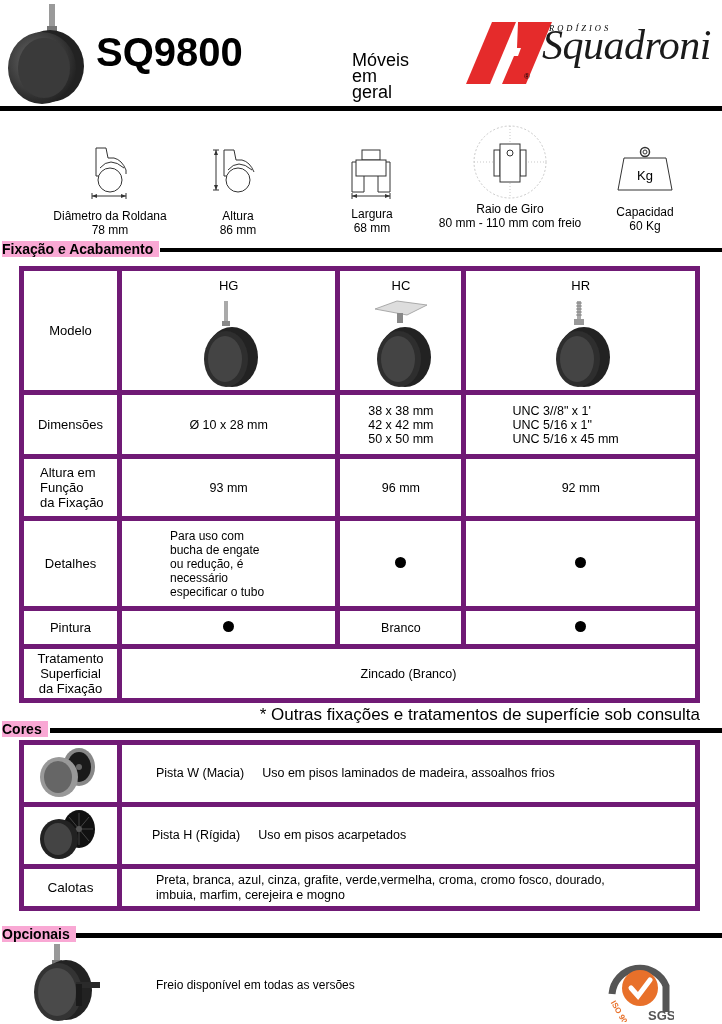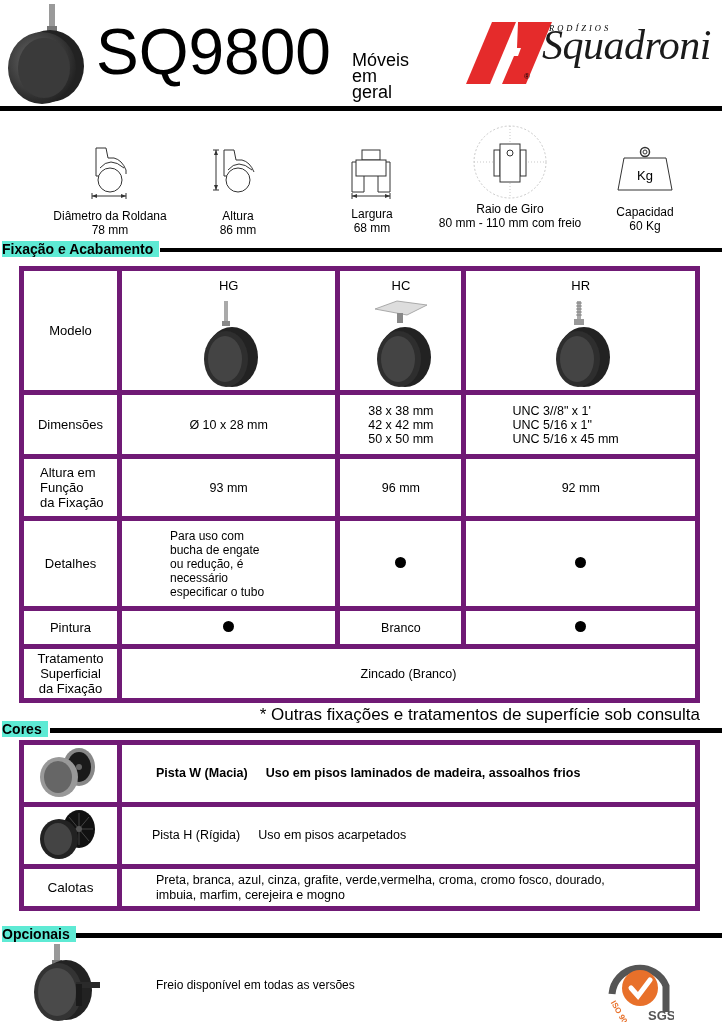--- a/index.html
+++ b/index.html
@@ -2,38 +2,38 @@
 <html><head>
 <meta charset="utf-8">
 <style>
   * { box-sizing: border-box; margin: 0; padding: 0; }
   html, body { width: 722px; height: 1024px; background: #fff; overflow: hidden; }
   body { font-family: "Liberation Sans", sans-serif; color: #000; position: relative; }
 
   
   .header { position: absolute; left: 0; top: 0; width: 722px; height: 106px; }
   .hdr-caster { position: absolute; left: 0; top: 2px; width: 88px; height: 102px; }
-  .product-code { position: absolute; left: 96px; top: 22px; font-size: 64px; font-weight: normal; letter-spacing: 0px; line-height: 60px; }
+  .product-code { position: absolute; left: 96px; top: 22px; font-size: 40px; font-weight: bold; letter-spacing: 0px; line-height: 60px; }
   .category { position: absolute; left: 352px; top: 36px; width: 70px; font-size: 18px; line-height: 16px; margin-top: 16px; }
   .logo { position: absolute; left: 466px; top: 18px; width: 256px; height: 72px; }
   .logo-mark { position: absolute; left: 0; top: 4px; width: 86px; height: 62px; }
   .logo-small { position: absolute; left: 83px; top: 5px; font-family: "Liberation Serif", serif; font-style: italic; font-size: 8.5px; letter-spacing: 3px; }
   .logo-name { position: absolute; left: 76px; top: 2px; font-family: "Liberation Serif", serif; font-style: italic; font-size: 42px; line-height: 50px; color: #1a1a1a; letter-spacing: -0.5px; }
   .logo-reg { position: absolute; left: 58px; top: 54px; font-size: 8px; }
 
   .rule-thick { position: absolute; left: 0; width: 722px; background: #000; }
 
   
   .specs { position: absolute; left: 0; top: 116px; width: 722px; height: 122px; }
   .spec { position: absolute; text-align: center; font-size: 12px; line-height: 14px; }
   .spec svg { display: block; margin: 0 auto; }
   .spec .lbl { margin-top: 5px; }
 
   
-  .section-title { position: absolute; left: 2px; font-size: 14px; font-weight: bold; line-height: 16px; background: #5eead4; padding-right: 6px; }
+  .section-title { position: absolute; left: 2px; font-size: 14px; font-weight: bold; line-height: 16px; background: #f9a8d4; padding-right: 6px; }
   .section-line { position: absolute; height: 5px; background: #000; right: 0; }
 
   table { border-collapse: collapse; position: absolute; }
   td { border: 5px solid #701a75; text-align: center; vertical-align: middle; font-size: 12.5px; line-height: 14px; }
 
   .fix-table { left: 19px; top: 266px; width: 681px; }
   .fix-table td.rowhead { width: 98px; font-size: 13px; line-height: 15px; }
   .fix-table td.left-text { text-align: left; padding-left: 48px; font-size: 12px; line-height: 14px; }
   .dot { display: inline-block; width: 11px; height: 11px; border-radius: 50%; background: #000; }
   .model-cell { vertical-align: top; padding-top: 8px; font-size: 13px; }
@@ -242,21 +242,21 @@
 </tbody>
   </table>
 
 <div class="footnote">* Outras fixações e tratamentos de superfície sob consulta</div>
 
 <div class="section-line" style="top:728px;left:50px;"></div>
 <div class="section-title" style="top:721px;">Cores</div>
 
 <table class="cores-table">
   <tbody>
-  <tr style="height:56px;font-weight:bold;">
+  <tr style="height:56px;">
     <td class="rowhead">
       <svg width="80" height="54" viewBox="0 0 80 54">
         <ellipse cx="48" cy="22" rx="16" ry="19" fill="#888"></ellipse>
         <ellipse cx="48" cy="22" rx="12" ry="15" fill="#1a1a1a"></ellipse>
         <circle cx="48" cy="22" r="3" fill="#666"></circle>
         <ellipse cx="28" cy="32" rx="19" ry="20" fill="#999"></ellipse>
         <ellipse cx="27" cy="32" rx="14" ry="16" fill="#666"></ellipse>
       </svg>
     </td>
     <td class="val">

